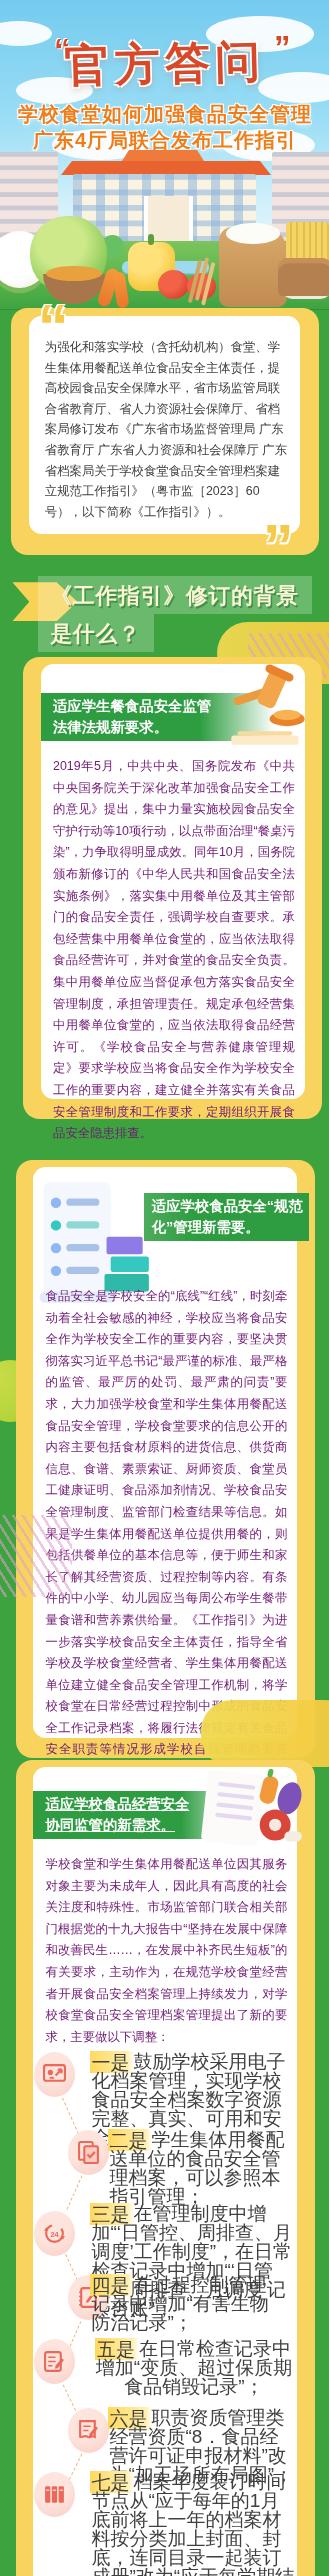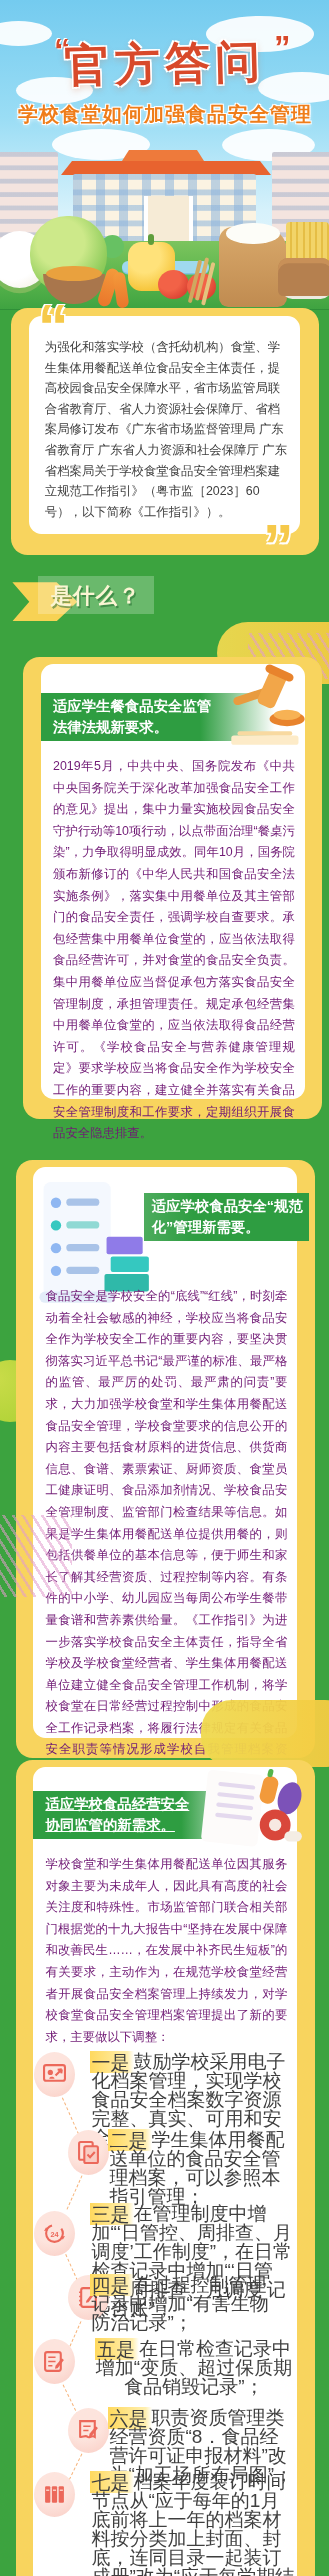--- a/index.html
+++ b/index.html
@@ -121,20 +121,21 @@
     <div class="cloud" style="left:206px;top:15.5px;width:108px;height:36px;"></div>
     <div class="cloud" style="left:258px;top:72px;width:88px;height:31px;"></div>
     <div class="cloud" style="left:-15.5px;top:20.6px;width:67px;height:25px;"></div>
     <div class="cloud" style="left:52px;top:129px;width:98px;height:31px;"></div>
     <div class="cloud" style="left:222px;top:129px;width:93px;height:32px;"></div>
 
     <div class="tq" style="left:54px;top:34px;">“</div>
     <div class="tq" style="left:274px;top:31px;">”</div>
     <div class="main-title">官方答问</div>
     <div class="subtitle" style="top:101px;">学校食堂如何加强食品安全管理</div>
+    <div class="subtitle" style="top:127px;">广东4厅局联合发布工作指引</div>
 
     <div class="side-building" style="left:-3.1px;"></div>
     <div class="side-building" style="left:272px;"></div>
     <div class="roof2"></div>
     <div class="roof"></div>
     <div class="main-building"></div>
     <div class="entrance"></div>
     <div class="ground"></div>
     <div class="tree" style="left:54px;top:227px;width:33px;height:33px;background:#3E9B47;"></div>
     <div class="tree" style="left:242px;top:225px;width:36px;height:36px;background:#5BBE5E;"></div>
@@ -161,20 +162,21 @@
     <div class="q-mark q-open">“</div>
     <div class="q-text">为强化和落实学校（含托幼机构）食堂、学生集体用餐配送单位食品安全主体责任，提高校园食品安全保障水平，省市场监管局联合省教育厅、省人力资源社会保障厅、省档案局修订发布《广东省市场监督管理局 广东省教育厅 广东省人力资源和社会保障厅 广东省档案局关于学校食堂食品安全管理档案建立规范工作指引》（粤市监［2023］60号），以下简称《工作指引》）。</div>
     <div class="q-mark q-close">”</div>
   </div>
 
   <div class="heading" style="top:576px;height:88px;">
     <div class="ywave" style="right:-31px;top:46px;width:144px;height:62px;"></div>
     <div class="stripes" style="right:0px;top:57px;width:82px;height:46px;"></div>
     <div class="chevron"></div>
     <div class="h-lines">
+      <div class="h-line">《工作指引》修订的背景</div>
       <div class="h-line">是什么？</div>
     </div>
   </div>
 
   <div class="card" style="left:23px;top:657px;width:299px;height:462px;">
     <div class="inner"></div>
     <div class="banner" style="left:17.5px;top:36px;width:222px;">
       <span style="display:block;">适应学生餐食品安全监管</span>
       <span style="display:block;">法律法规新要求。</span>
     </div>

